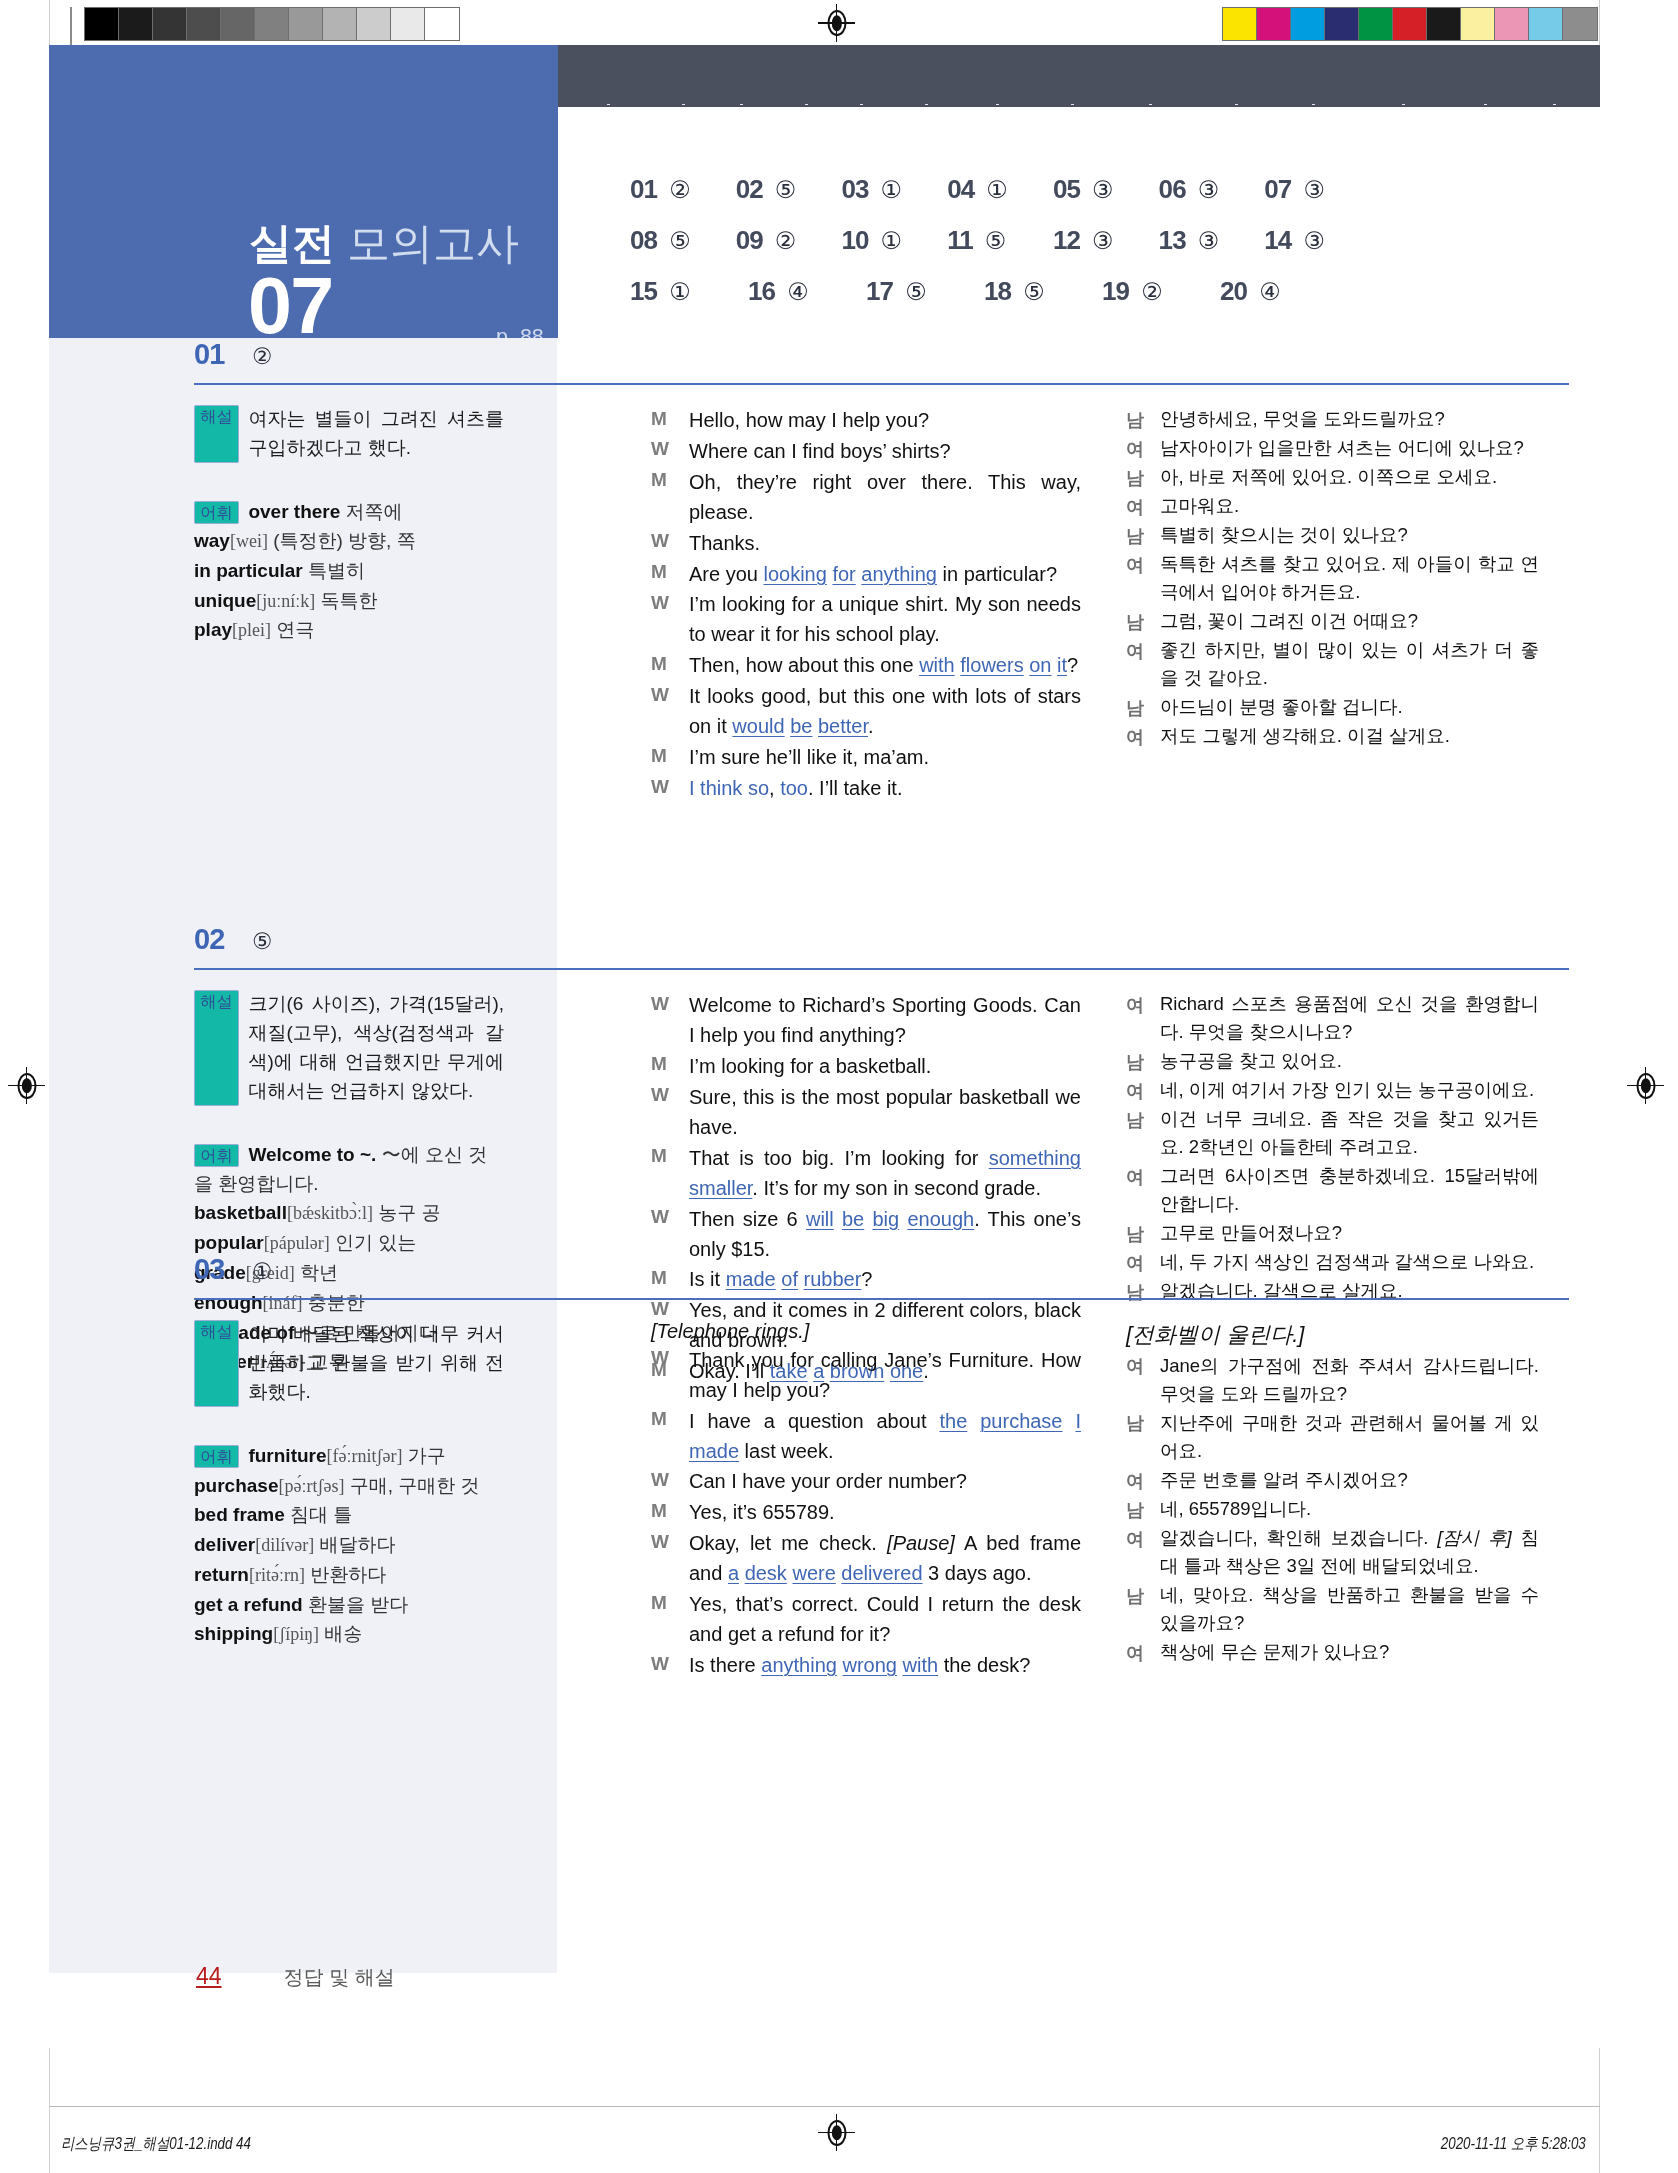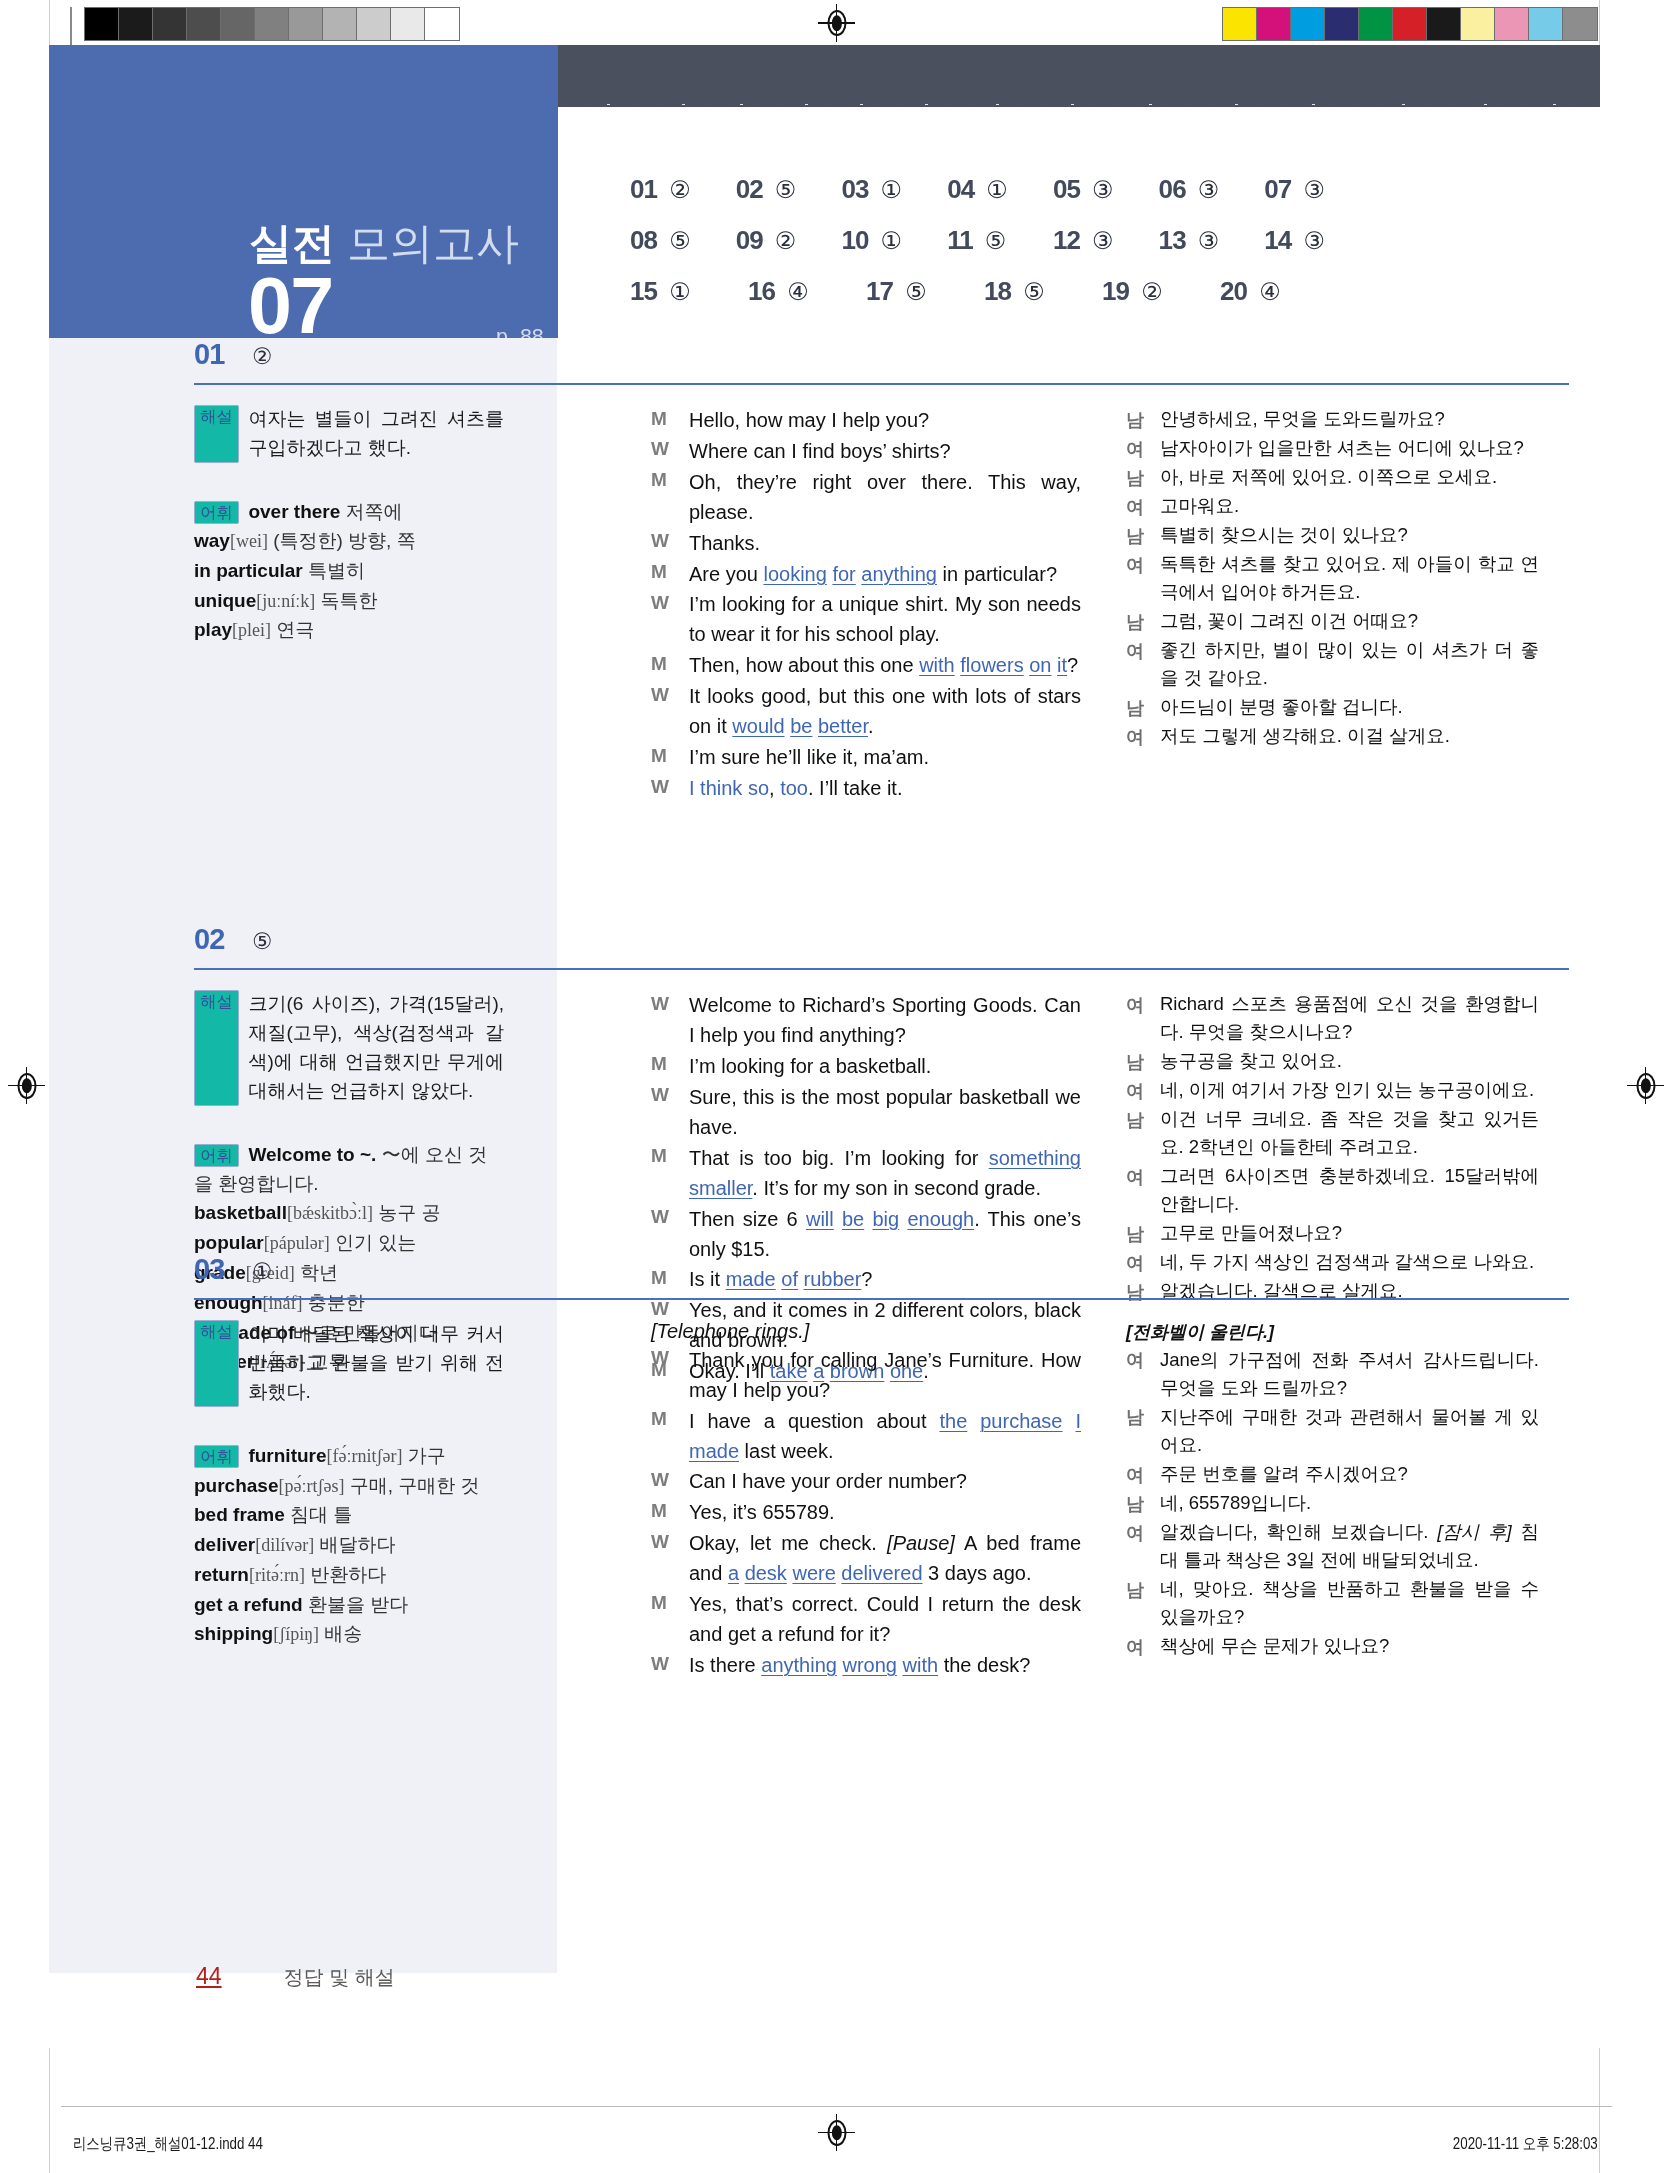--- a/index.html
+++ b/index.html
@@ -74,31 +74,31 @@
   .vocab .w{font-weight:600;color:#111;}
   .vocab .ipa{font-family:"Liberation Serif","DejaVu Serif",serif;color:#555;font-size:18px;margin-top:20px;}
   .vocab .km{color:#333;}
 
   .dlg{display:flex;margin-bottom:0.9px;align-items:flex-start;}
   .spk{flex:0 0 38px;font-size:19px;font-weight:bold;color:#7d7d7d;padding-top:2.6px;}
   .utt{flex:1;font-size:20px;line-height:1.50;color:#111;text-align:justify;text-justify:inter-word;}
   .utt.kr{font-size:18.5px;line-height:1.52;}
   .spk.kr{font-size:18px;color:#6f6f6f;flex:0 0 34px;}
   .stage{font-style:italic;font-size:20px;color:#111;margin-bottom:1.7px;}
-  .stage.kr{font-size:18px;font-weight:bold;}
+  .stage.kr{font-size:22px;}
   u.hl{color:#3f66b5;text-decoration:underline;text-decoration-thickness:1.3px;text-underline-offset:2.6px;}
   span.hlb{color:#3f66b5;text-decoration:none;}
   i.it{font-style:italic;}
 
   
   #pagefoot{position:absolute;left:196px;top:1963px;display:flex;align-items:baseline;}
   #pagefoot .pn{font-size:23px;color:#b91c1c;text-decoration:underline;}
   #pagefoot .pl{font-size:20px;color:#5a5a5a;margin-left:62px;}
 
-  #slugbar{position:absolute;left:61px;top:2106px;width:1551px;height:67px;border-top:1.3px solid #b9b9b9;}
+  #slugbar{position:absolute;left:49px;top:2106px;width:1551px;height:67px;border-top:1.3px solid #b9b9b9;font-style:italic;}
   #slugbar .slug{position:absolute;top:26px;font-family:"Liberation Sans",sans-serif;font-size:16.3px;color:#1a1a1a;
       transform:scaleX(.82);transform-origin:left center;white-space:nowrap;}
   #slugbar .left{left:12px;}
   #slugbar .right{right:13.8px;transform-origin:right center;}
 </style>
 </head>
 <body>
 
 <div id="page">
 

